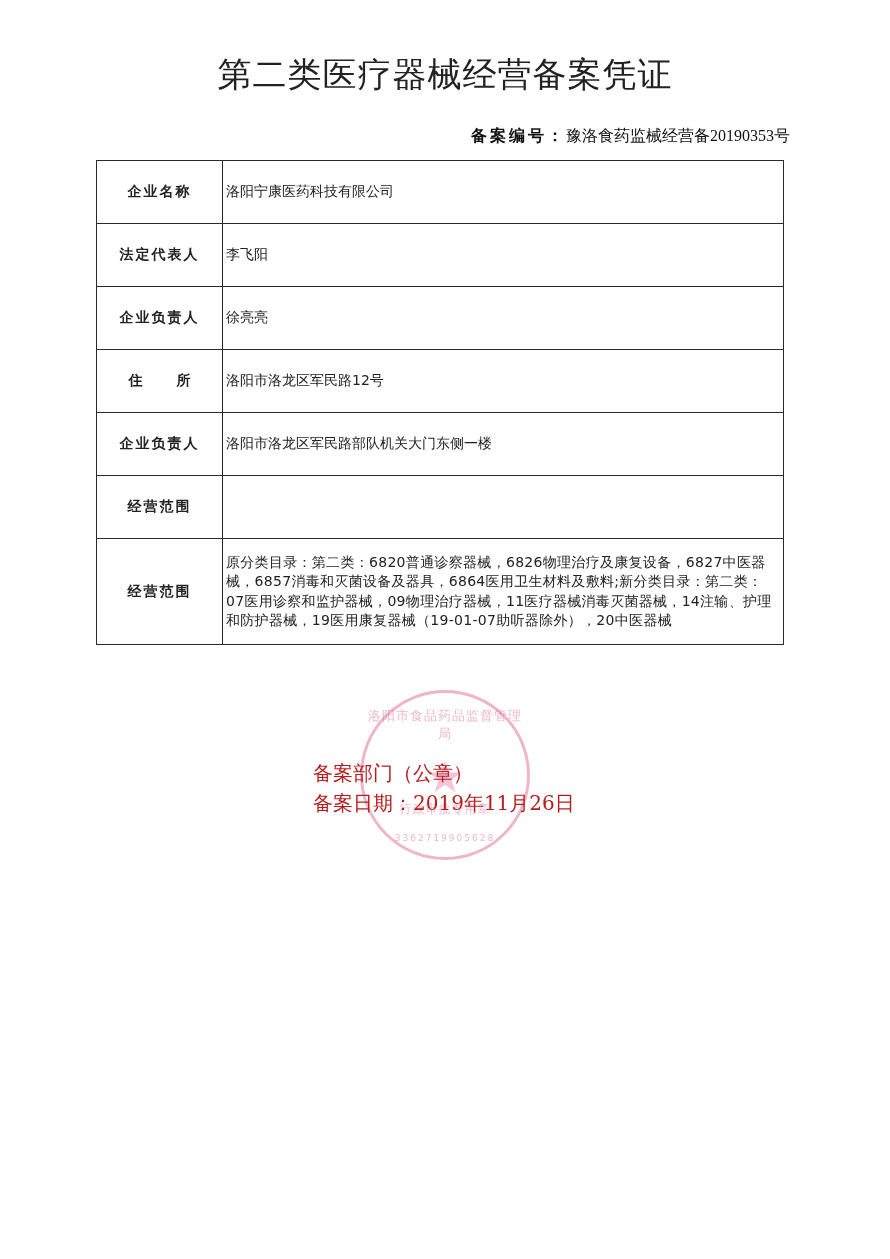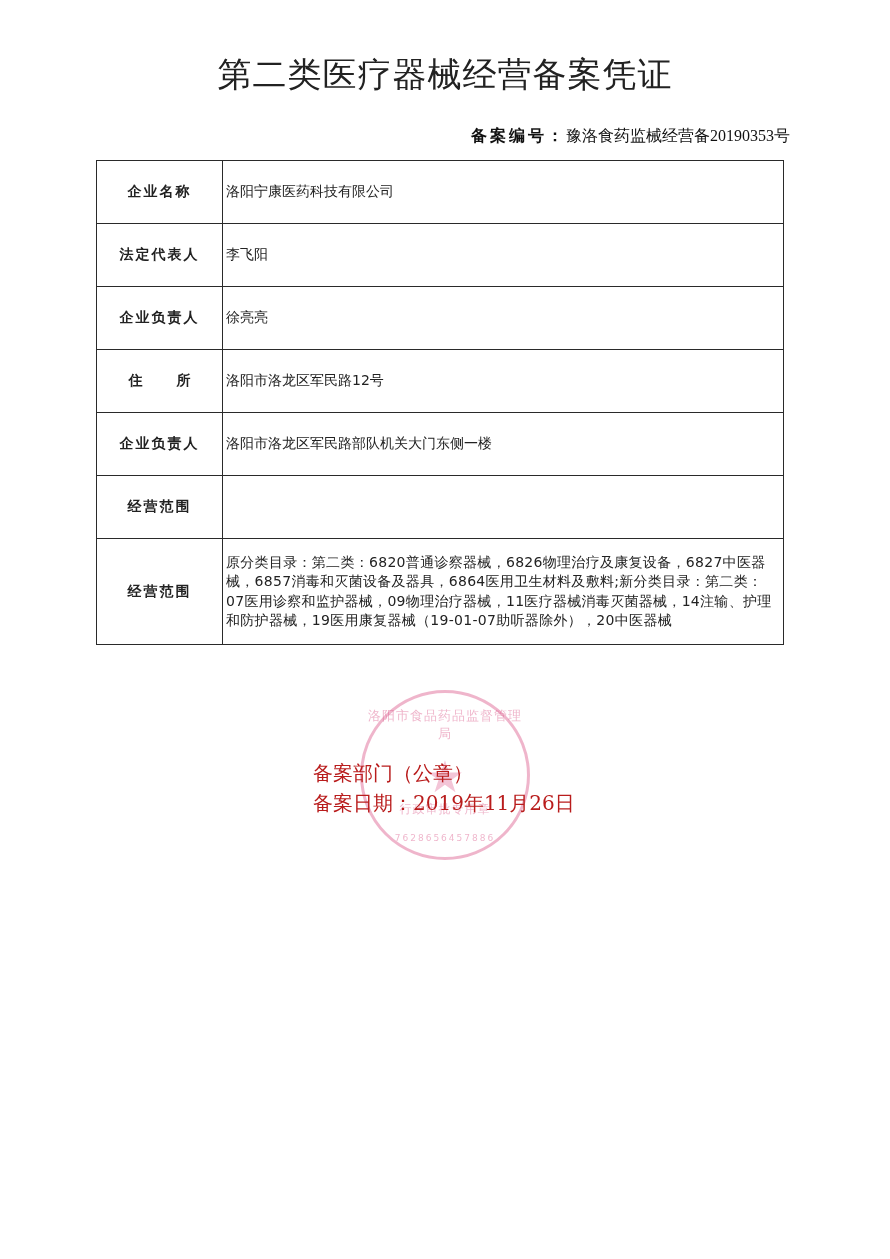--- a/index.html
+++ b/index.html
@@ -62,19 +62,19 @@
     <td class="key">经营范围</td>
     <td class="val scope-val">原分类目录：第二类：6820普通诊察器械，6826物理治疗及康复设备，6827中医器械，6857消毒和灭菌设备及器具，6864医用卫生材料及敷料;新分类目录：第二类：07医用诊察和监护器械，09物理治疗器械，11医疗器械消毒灭菌器械，14注输、护理和防护器械，19医用康复器械（19-01-07助听器除外），20中医器械</td>
   </tr>
 </tbody>
   </table>
 
 <div class="stamp">
   <div class="arc top">洛阳市食品药品监督管理局</div>
   <div class="inner-star">★</div>
   <div class="arc mid">行政审批专用章</div>
-  <div class="arc num">7628656457886</div>
+  <div class="arc num">3362719905628</div>
 </div>
 
 <div class="footer">
   <div>备案部门（公章）</div>
   <div><span>备案日期：</span><span>2019年11月26日</span></div>
 </div>
 
 </body></html>

